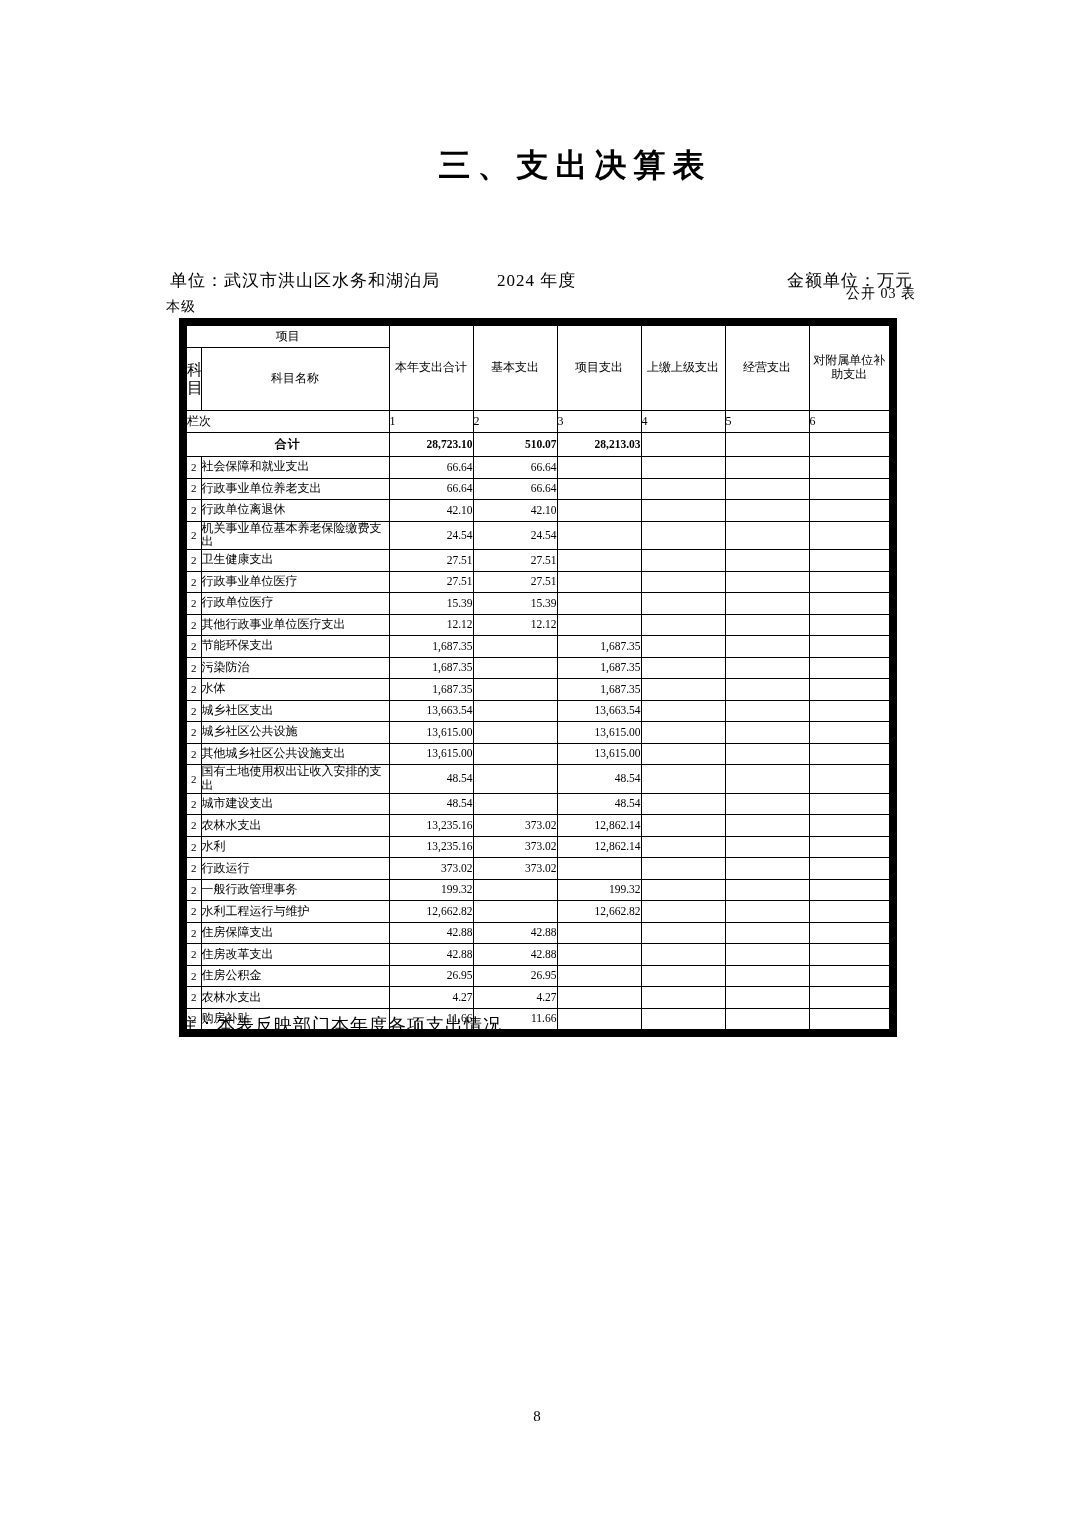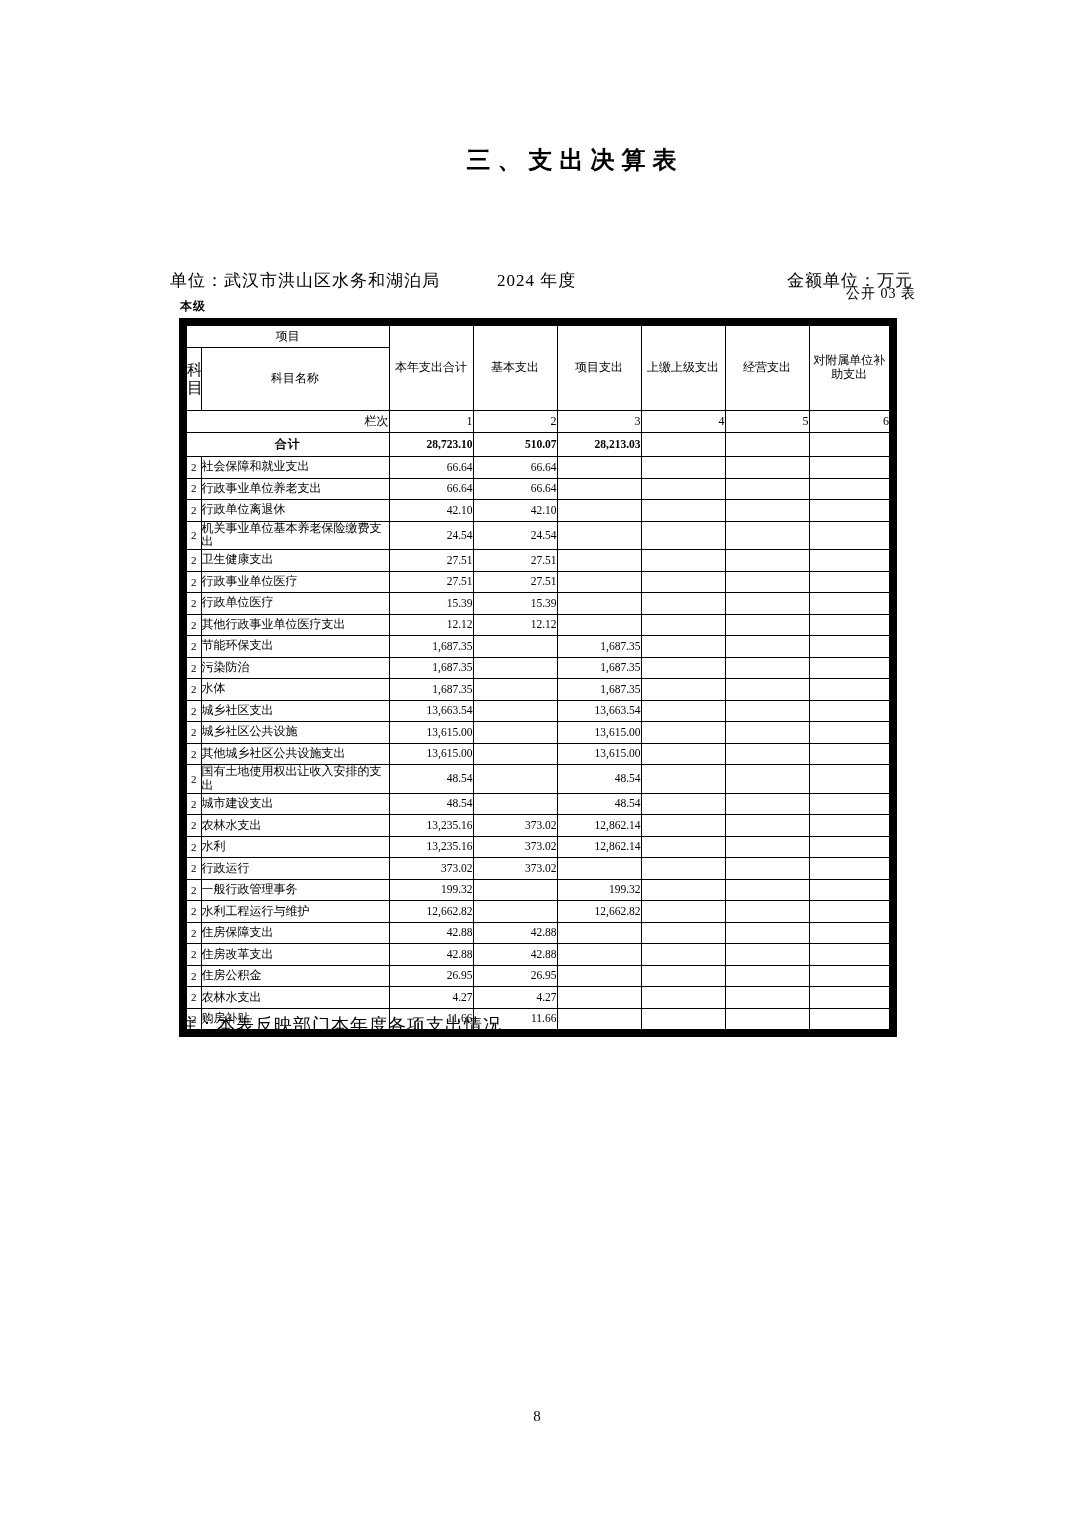--- a/index.html
+++ b/index.html
@@ -15,36 +15,36 @@
   .doc-title {
     position: absolute;
     top: 144px;
     left: 0;
     width: 100%;
     box-sizing: border-box;
     padding-left: 76px;
     text-align: center;
     font-family: "Liberation Sans", "DejaVu Sans", sans-serif;
     font-weight: bold;
-    font-size: 24px;
+    font-size: 32px;
     letter-spacing: 7px;
   }
   .sheet-code {
     position: absolute;
     top: 237px;
     right: 158px;
     font-size: 14px;
     letter-spacing: 1px;
     margin-top: 48px;
   }
   .unit-line { position: absolute; top: 269px; left: 0; width: 100%; height: 22px; font-size: 17px; }
   .unit-name  { position: absolute; left: 170px; letter-spacing: 1px; }
   .unit-year  { position: absolute; left: 497px; letter-spacing: 1px; }
   .unit-amount{ position: absolute; right: 161px; letter-spacing: 1px; margin-left: 16px; }
-  .unit-level { position: absolute; top: 298px; left: 180px; font-size: 12px; letter-spacing: 1px; font-weight: bold; }
+  .unit-level { position: absolute; top: 298px; left: 166px; font-size: 14px; letter-spacing: 1px; }
 
   table.fin {
     position: absolute;
     top: 318px;
     left: 179px;
     width: 718px;
     table-layout: fixed;
     border-collapse: collapse;
     border: 8px solid #000000;
     font-size: 12px;
@@ -62,21 +62,21 @@
   .h-top td { height: 21px; text-align: center; }
   .h-main td { height: 62px; text-align: center; border-bottom-width: 2px; }
   .col-head { border-bottom-width: 2px; text-align: center; line-height: 2.1; padding: 0 8px; }
   .subject-vert {
     text-align: center;
     font-size: 16px;
     line-height: 2.6;
   }
   .subject-vert .vert-inner { display: inline-block; width: 14px; word-break: break-all; }
 
-  .lanci td { height: 21px; text-align: right; border-bottom-width: 2px; }
+  .lanci td { height: 21px; text-align: left; border-bottom-width: 2px; }
   .total td { height: 23px; border-bottom-width: 2px; font-weight: bold; }
   .total .t-label { text-align: center; letter-spacing: 1px; }
 
   .data-row td { height: 20.5px; }
   td.code { text-align: center; font-size: 11px; }
   td.name { text-align: left; padding-left: 6px; }
   td.num, td.t-val { text-align: right; padding-right: 8px; font-size: 11.5px; }
   td.vthick { border-left-width: 2px; }
 
   .table-note {

